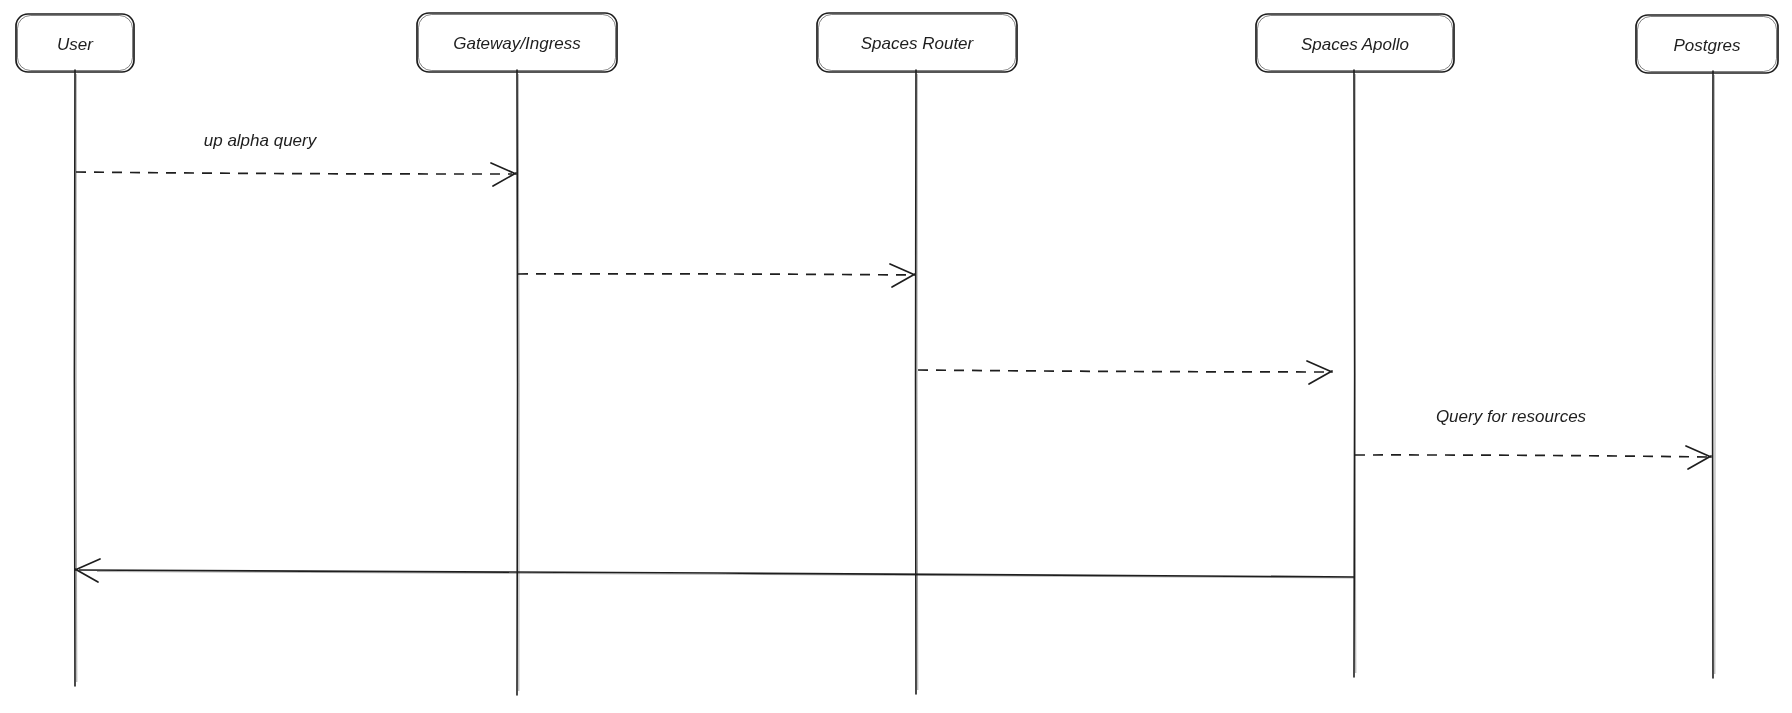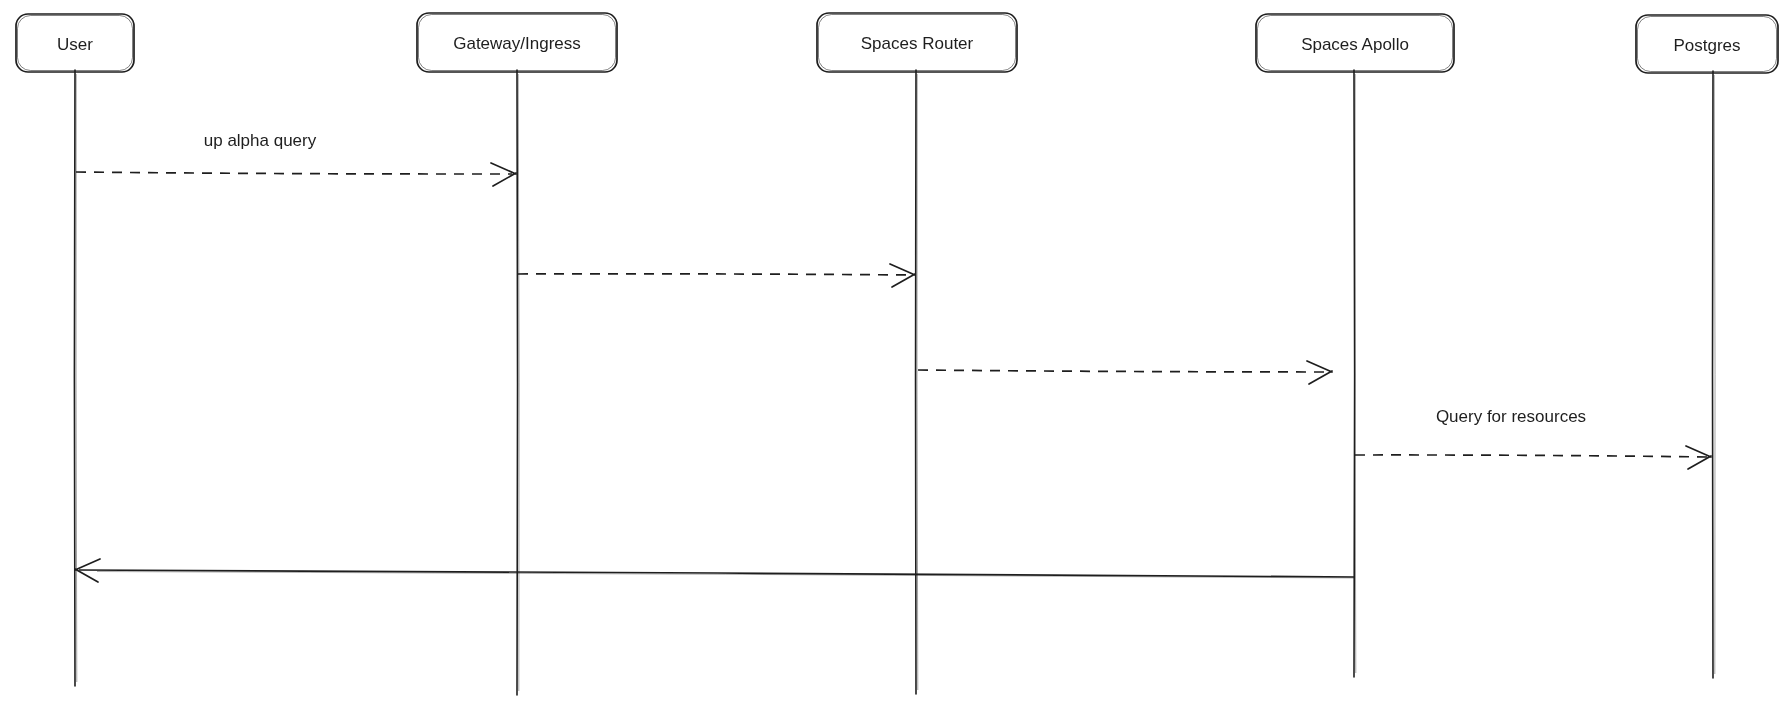--- a/index.html
+++ b/index.html
@@ -7,20 +7,21 @@
     padding: 0;
     background: #ffffff;
     font-family: "Liberation Sans", sans-serif;
   }
   #stage {
     position: relative;
     width: 1792px;
     height: 713px;
     background: #ffffff;
     overflow: hidden;
+    font-style: italic;
   }
   svg text {
     font-family: "Liberation Sans", sans-serif;
     fill: #1e1e1e;
   }
   .actor-label { font-size: 17px; }
   .message-label { font-size: 17px; }
 </style>
 </head>
 <body>

